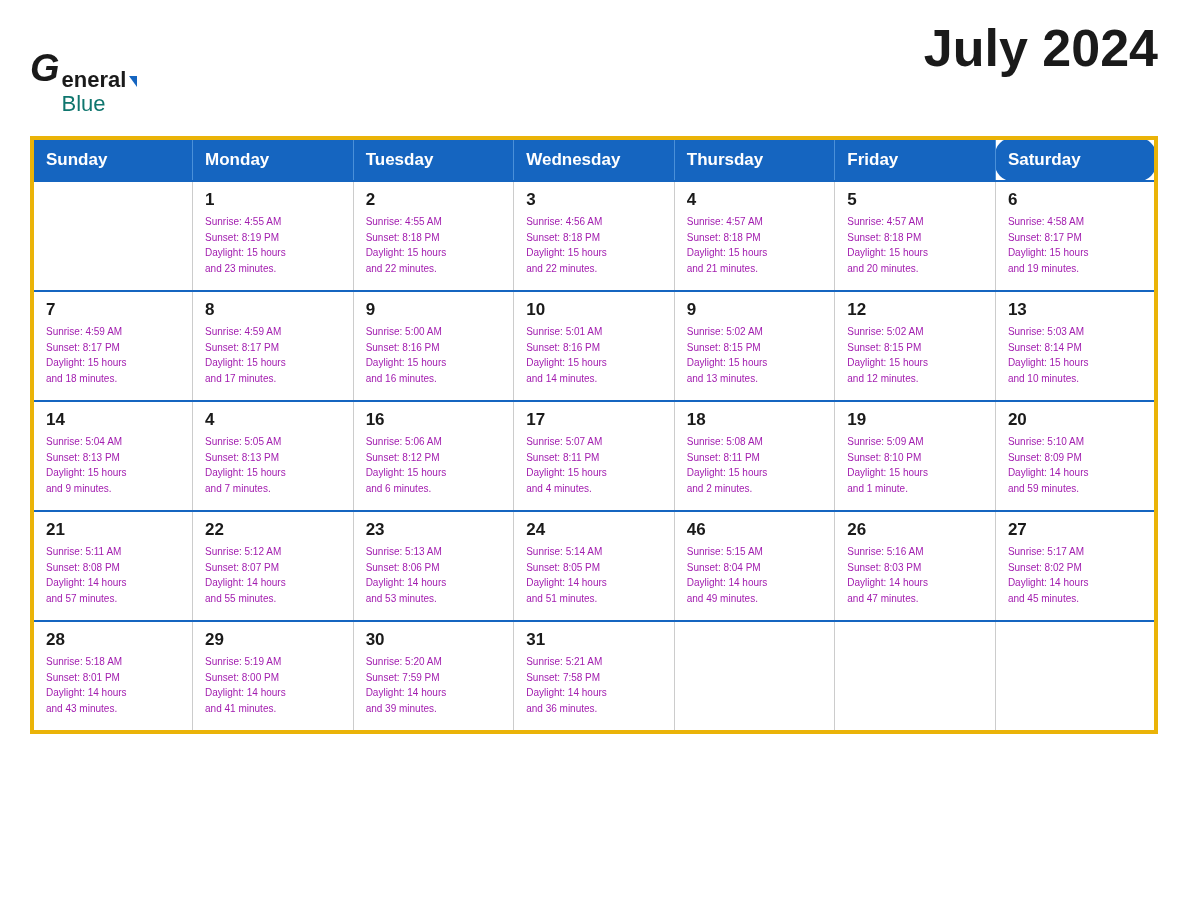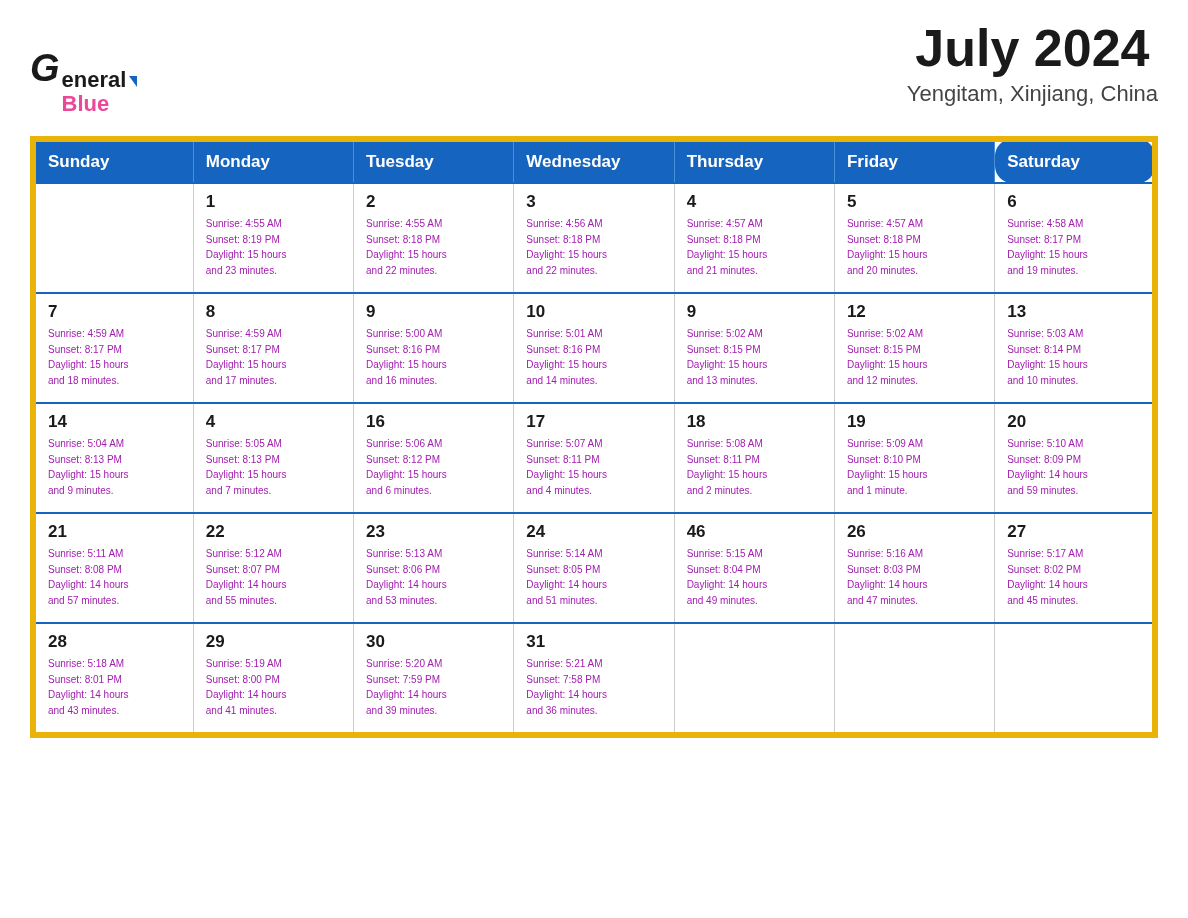--- a/index.html
+++ b/index.html
@@ -15,37 +15,37 @@
       justify-content: space-between;
       align-items: flex-start;
       margin-bottom: 20px;
     }
     .logo {
       display: flex;
       flex-direction: column;
       align-items: flex-start;
     }
     .header-right {
-      text-align: center;
+      text-align: left;
     }
     .month-title {
       font-size: 52px;
       font-weight: bold;
       color: #1a1a1a;
       line-height: 1.1;
     }
     .location {
       font-size: 22px;
       color: #444;
       margin-top: 4px;
     }
     .calendar {
       width: 100%;
       border-collapse: collapse;
-      border: 6px solid #eab308;
+      border: 4px solid #eab308;
     }
     .calendar thead tr th {
       background-color: #1565c0;
       color: #fff;
       font-size: 17px;
       font-weight: bold;
       padding: 10px 12px;
       text-align: left;
       border-right: 1px solid #4a90d9;
     }
@@ -93,27 +93,26 @@
 
 <div class="header">
   <div class="logo">
     <div class="logo-graphic">
       <span style="font-size:38px; font-weight:900; font-style:italic; color:#1a1a1a; line-height:1;">G</span>
       <div style="display:flex; flex-direction:column; margin-left:2px; line-height:1.1;">
         <span style="font-size:22px; font-weight:bold; color:#1a1a1a; display:flex; align-items:center;margin-top:48px;">
           eneral
           <span style="display:inline-block; width:0; height:0; border-left:8px solid transparent; border-right:0px solid transparent; border-top:11px solid #1565c0; margin-left:3px; position:relative; top:1px;"></span>
         </span>
-        <span style="font-size:22px; font-weight:bold; color:#ec4899;">Blue</span>
+        <span style="font-size:22px; font-weight:normal; color:#0f766e;">Blue</span>
       </div>
     </div>
   </div>
   <div class="header-right">
     <div class="month-title">July 2024</div>
-    <div class="location">Yengitam, Xinjiang, China</div>
   </div>
 </div>
 
 <table class="calendar">
   <thead>
     <tr>
     <th>Sunday</th>
         <th>Monday</th>
         <th>Tuesday</th>
         <th>Wednesday</th>

